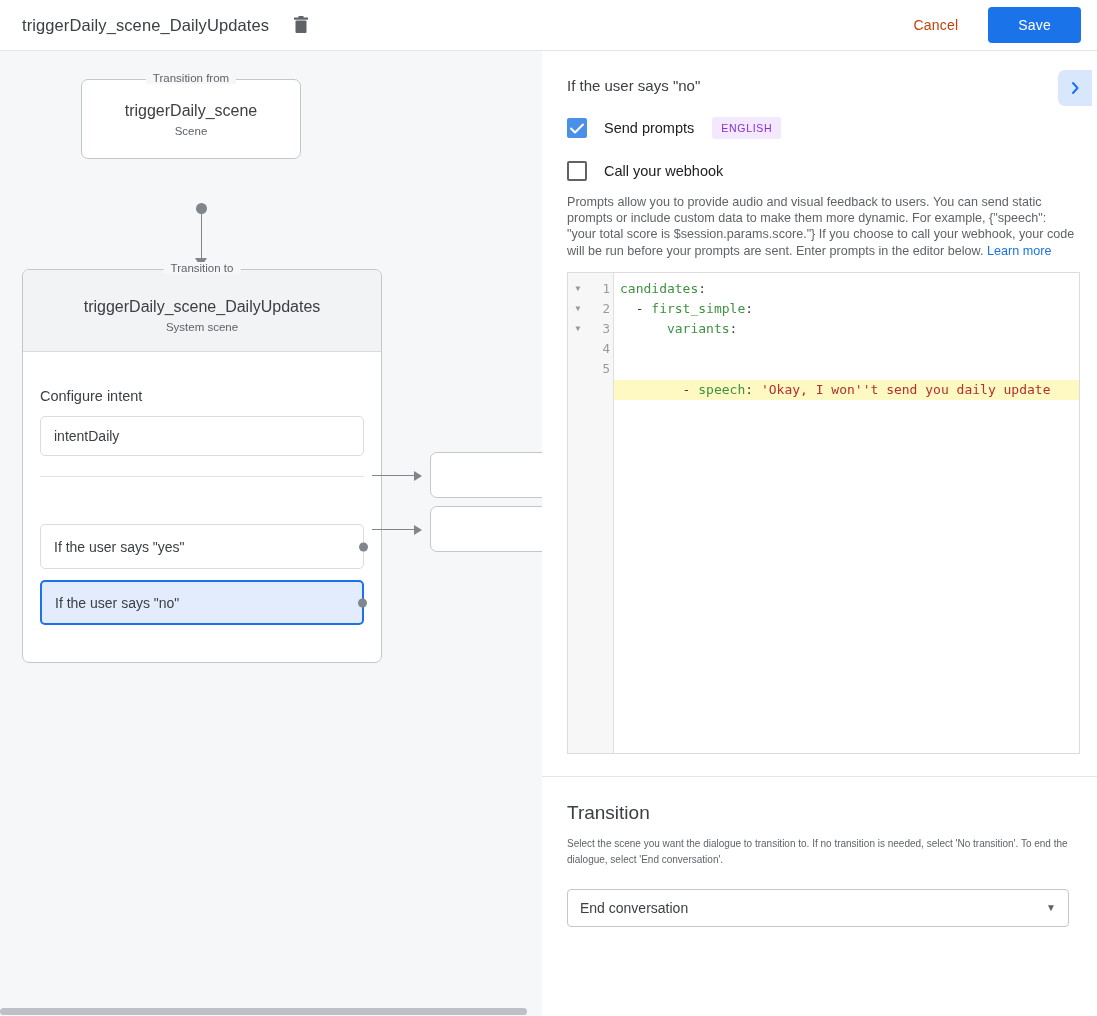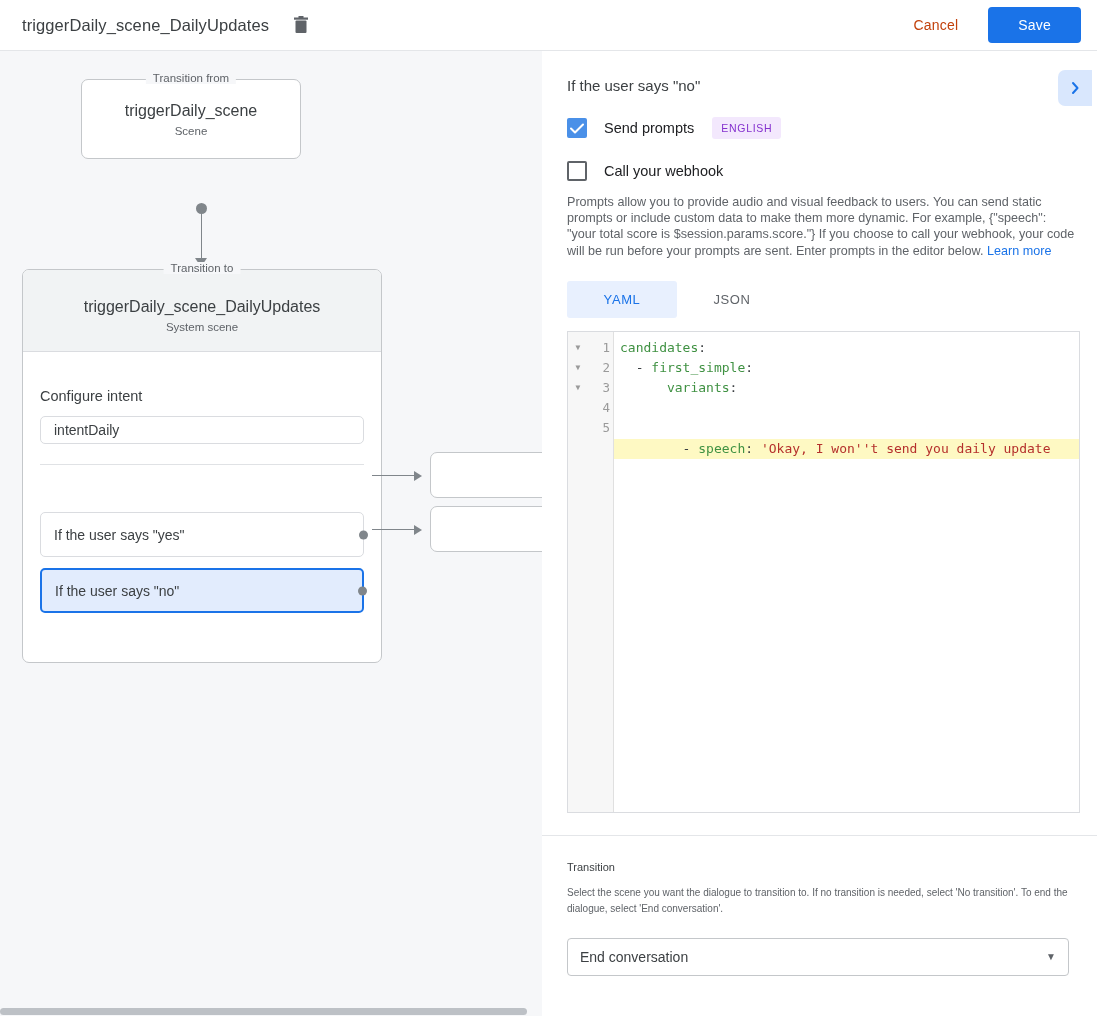--- a/index.html
+++ b/index.html
@@ -81,21 +81,21 @@
   }
   .arrow-head {
     position: absolute; left: 195px; top: 207px;
     width: 0; height: 0; border-left: 6px solid transparent;
     border-right: 6px solid transparent; border-top: 9px solid #80868b;
   }
 
   .section-pad { padding: 36px 17px 0 17px; }
   .section-label { font-size: 14.5px; color: #3c4043; }
   .field-box {
-    margin-top: 12px; height: 28px; border: 1px solid #dadce0; border-radius: 5px;
+    margin-top: 12px; height: 40px; border: 1px solid #dadce0; border-radius: 5px;
     background: #ffffff; display: flex; align-items: center; padding-left: 13px;
     font-size: 14px; color: #3c4043;
   }
   .divider-h { margin-top: 20px; height: 1px; background: #e0e2e5; }
 
   .cond-box {
     margin-top: 11px; height: 45px; border: 1px solid #dadce0; border-radius: 5px;
     background: #ffffff; display: flex; align-items: center; padding-left: 13px;
     font-size: 14px; color: #3c4043; cursor: pointer; position: relative;
   }
@@ -191,21 +191,21 @@
   .insert-row { display: flex; align-items: center; margin: 16px 0 0 25px; }
   .insert-label { font-size: 13.5px; color: #3c4043; margin-right: 12px; }
   .chip {
     border: 1px solid #9aa0a6; border-radius: 14px; padding: 6px 14px;
     font-size: 13px; color: #3c4043; margin-right: 10px; cursor: pointer;
     background: #ffffff;
   }
 
   .panel-divider { margin-top: 22px; height: 1px; background: #e4e6e9; width: 555px; }
 
-  .trans-title { margin: 25px 0 0 25px; font-size: 11px; color: #3c4043; }
+  .trans-title { margin: 25px 0 0 25px; font-size: 19px; color: #3c4043; }
   .trans-desc {
     margin: 12px 20px 0 25px; font-size: 10px; line-height: 16.5px; color: #5f6368;
   }
   .select-box {
     margin: 20px 0 0 25px; width: 502px; height: 38px; border: 1px solid #c4c7ca;
     border-radius: 4px; display: flex; align-items: center; padding: 0 12px;
     font-size: 14px; color: #3c4043; cursor: pointer; background: #ffffff;
   }
   .select-caret { margin-left: auto; color: #5f6368; font-size: 10px; }
 </style>
@@ -299,24 +299,20 @@
   <div class="check-row webhook">
     <div class="cbox"></div>
     <div class="check-label">Call your webhook</div>
   </div>
 
   <div class="panel-desc">
     <span>Prompts allow you to provide audio and visual feedback to users. You can send static prompts or include custom data to make them more dynamic. For example, {"speech": "your total score is $session.params.score."} If you choose to call your webhook, your code will be run before your prompts are sent. Enter prompts in the editor below.</span>
     <span class="learn-more">Learn more</span>
   </div>
 
-  <div class="tabs">
-    <div class="tab active">YAML</div>
-    <div class="tab">JSON</div>
-  </div>
 
   <div class="editor">
     <div class="gutter" id="gutter">
         <div class="gutter-row">
           <span class="fold">▼</span>
           <span class="lnum">1</span>
         </div>
         <div class="gutter-row">
           <span class="fold">▼</span>
           <span class="lnum">2</span>

